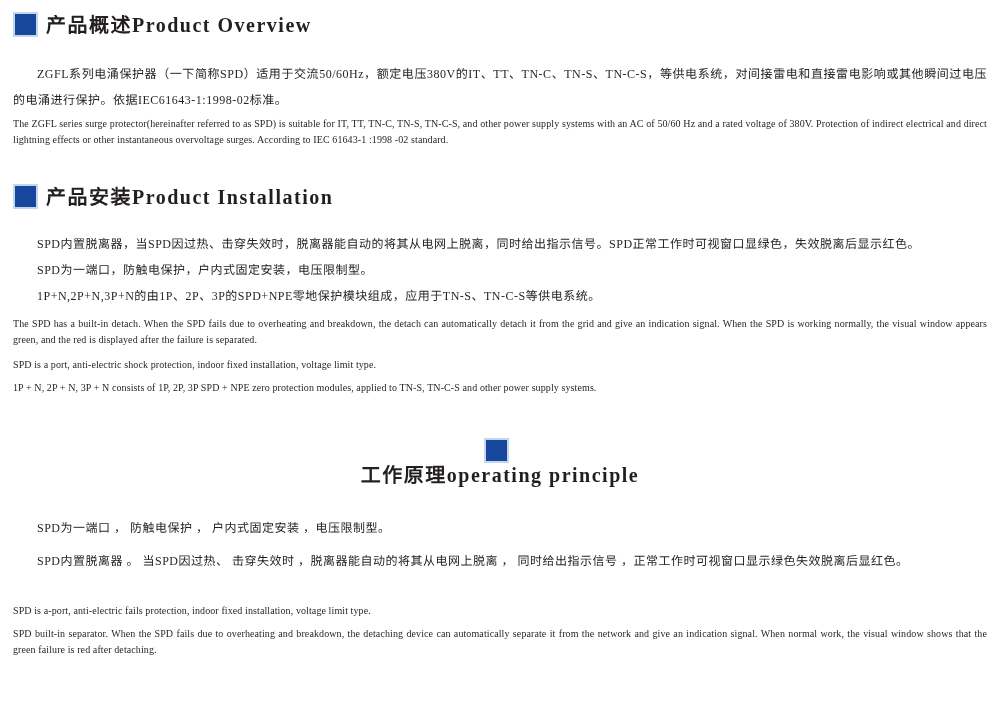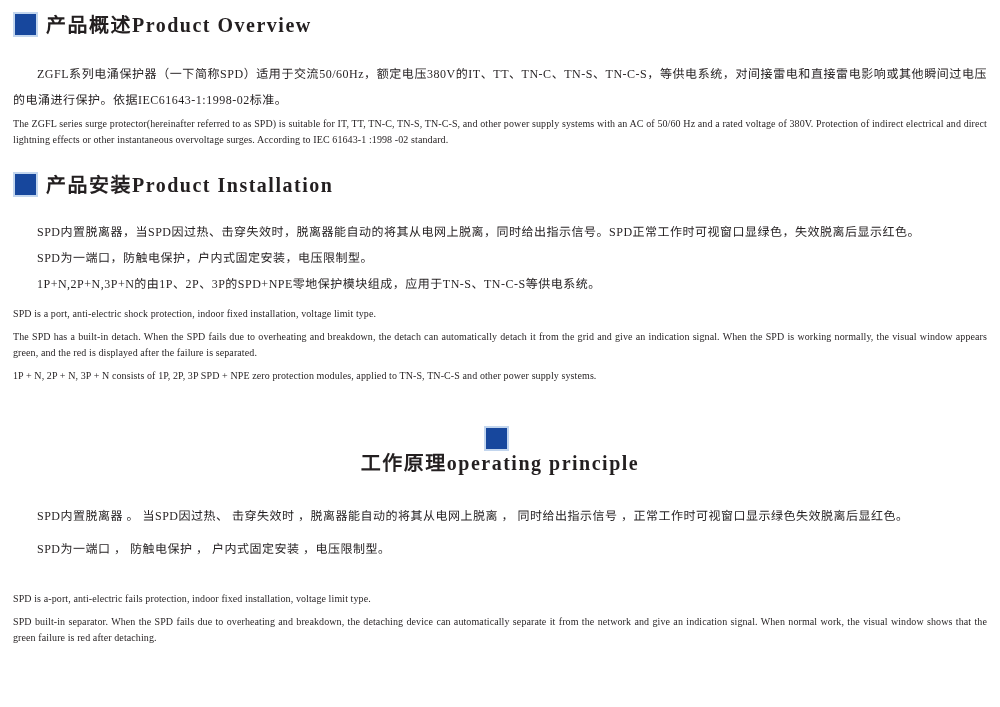--- a/index.html
+++ b/index.html
@@ -56,21 +56,21 @@
     letter-spacing: 0.1px;
   }
   .en.single { text-align: left; }
 
   
   .sec-overview .sec-title { margin-top: 4px; }
   .sec-overview .zh { margin-top: 24px; }
   .sec-overview .en { margin-top: 3px; }
 
   
-  .sec-install .sec-title { margin-top: 24px; }
+  .sec-install .sec-title { margin-top: 36px; }
   .sec-install .zh-block { margin-top: 22px; }
   .sec-install .en-p1 { margin-top: 9px; }
   .sec-install .en-p2 { margin-top: 7px; }
   .sec-install .en-p3 { margin-top: 7px; }
 
   
   .sec-principle .sec-title { margin-top: 42px; flex-direction: column; }
   .sec-principle .zh-block { margin-top: 26px; }
   .sec-principle .zh { line-height: 31px; }
   .sec-principle .zh + .zh { margin-top: 2px; }
@@ -94,31 +94,31 @@
   <section class="sec-install">
     <h2 class="sec-title">
       <span class="bullet"></span>
       <span>产品安装Product Installation</span>
     </h2>
     <div class="zh-block">
       <p class="zh">SPD内置脱离器，当SPD因过热、击穿失效时，脱离器能自动的将其从电网上脱离，同时给出指示信号。SPD正常工作时可视窗口显绿色，失效脱离后显示红色。</p>
       <p class="zh">SPD为一端口，防触电保护，户内式固定安装，电压限制型。</p>
       <p class="zh">1P+N,2P+N,3P+N的由1P、2P、3P的SPD+NPE零地保护模块组成，应用于TN-S、TN-C-S等供电系统。</p>
     </div>
+    <p class="en en-p2">The SPD has a built-in detach. When the SPD fails due to overheating and breakdown, the detach can automatically detach it from the grid and give an indication signal. When the SPD is working normally, the visual window appears green, and the red is displayed after the failure is separated.</p>
     <p class="en single en-p1">SPD is a port, anti-electric shock protection, indoor fixed installation, voltage limit type.</p>
-    <p class="en en-p2">The SPD has a built-in detach. When the SPD fails due to overheating and breakdown, the detach can automatically detach it from the grid and give an indication signal. When the SPD is working normally, the visual window appears green, and the red is displayed after the failure is separated.</p>
     <p class="en single en-p3">1P + N, 2P + N, 3P + N consists of 1P, 2P, 3P SPD + NPE zero protection modules, applied to TN-S, TN-C-S and other power supply systems.</p>
   </section>
 
   <section class="sec-principle">
     <h2 class="sec-title">
       <span class="bullet"></span>
       <span>工作原理operating principle</span>
     </h2>
     <div class="zh-block">
+      <p class="zh">SPD为一端口 ， 防触电保护 ， 户内式固定安装 ，电压限制型。</p>
       <p class="zh">SPD内置脱离器 。 当SPD因过热、 击穿失效时 ，脱离器能自动的将其从电网上脱离 ， 同时给出指示信号 ，正常工作时可视窗口显示绿色失效脱离后显红色。</p>
-      <p class="zh">SPD为一端口 ， 防触电保护 ， 户内式固定安装 ，电压限制型。</p>
     </div>
     <p class="en single en-p1">SPD is a-port, anti-electric fails protection, indoor fixed installation, voltage limit type.</p>
     <p class="en en-p2">SPD built-in separator. When the SPD fails due to overheating and breakdown, the detaching device can automatically separate it from the network and give an indication signal. When normal work, the visual window shows that the green failure is red after detaching.</p>
   </section>
 
 </div>
 
 </body></html>

